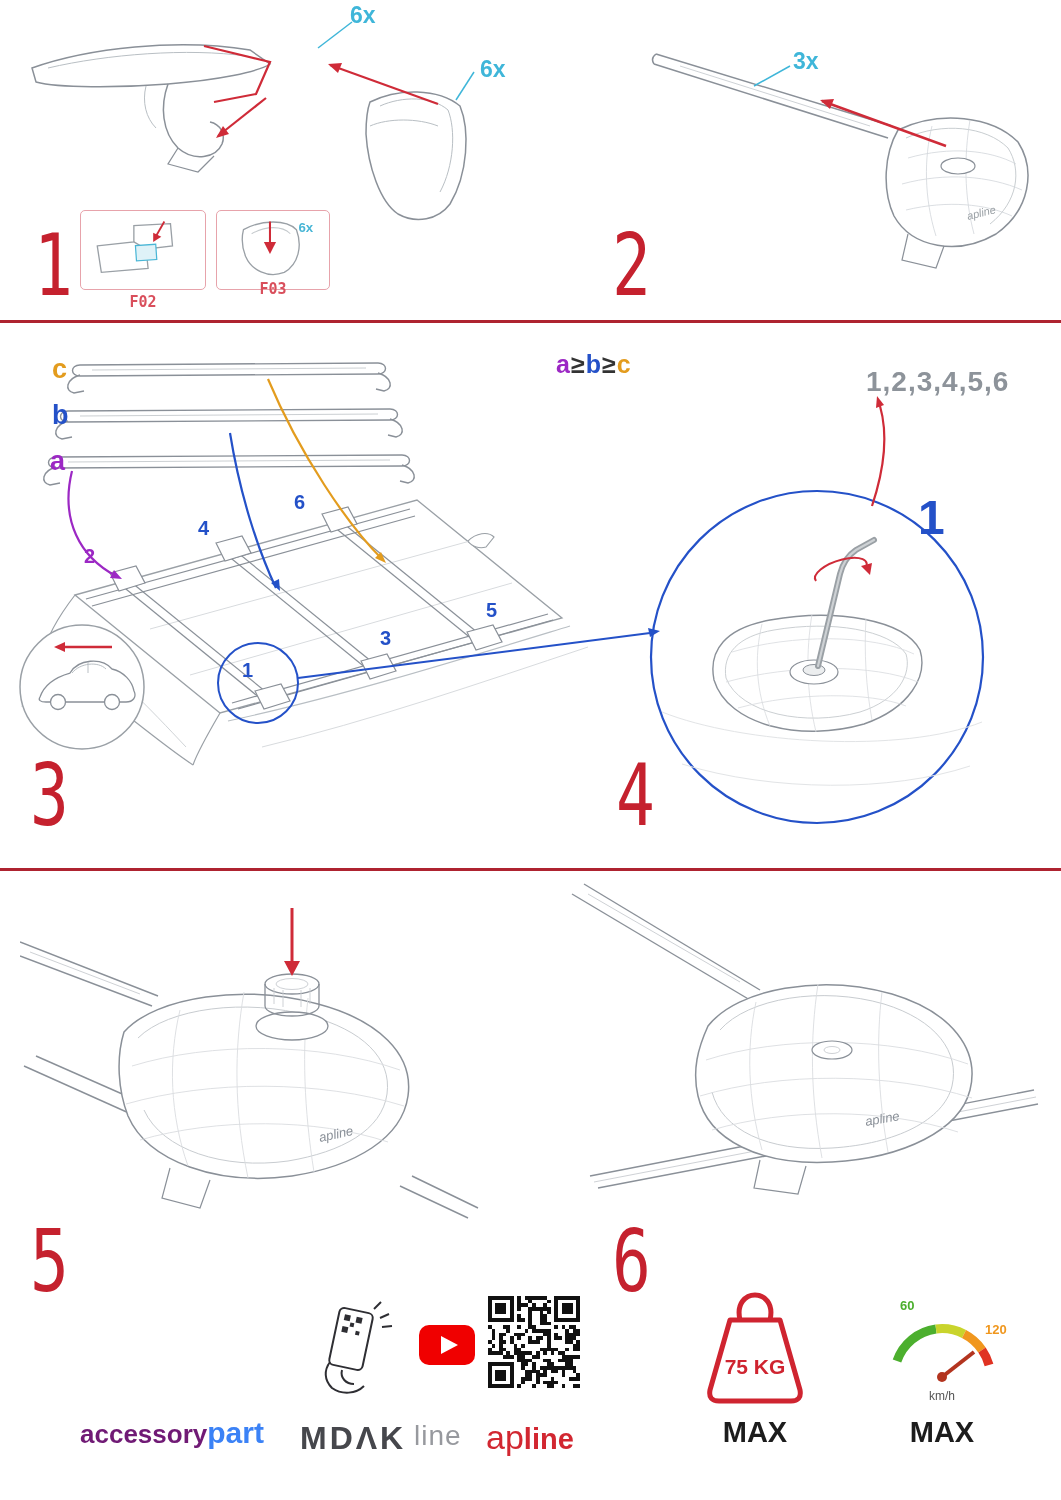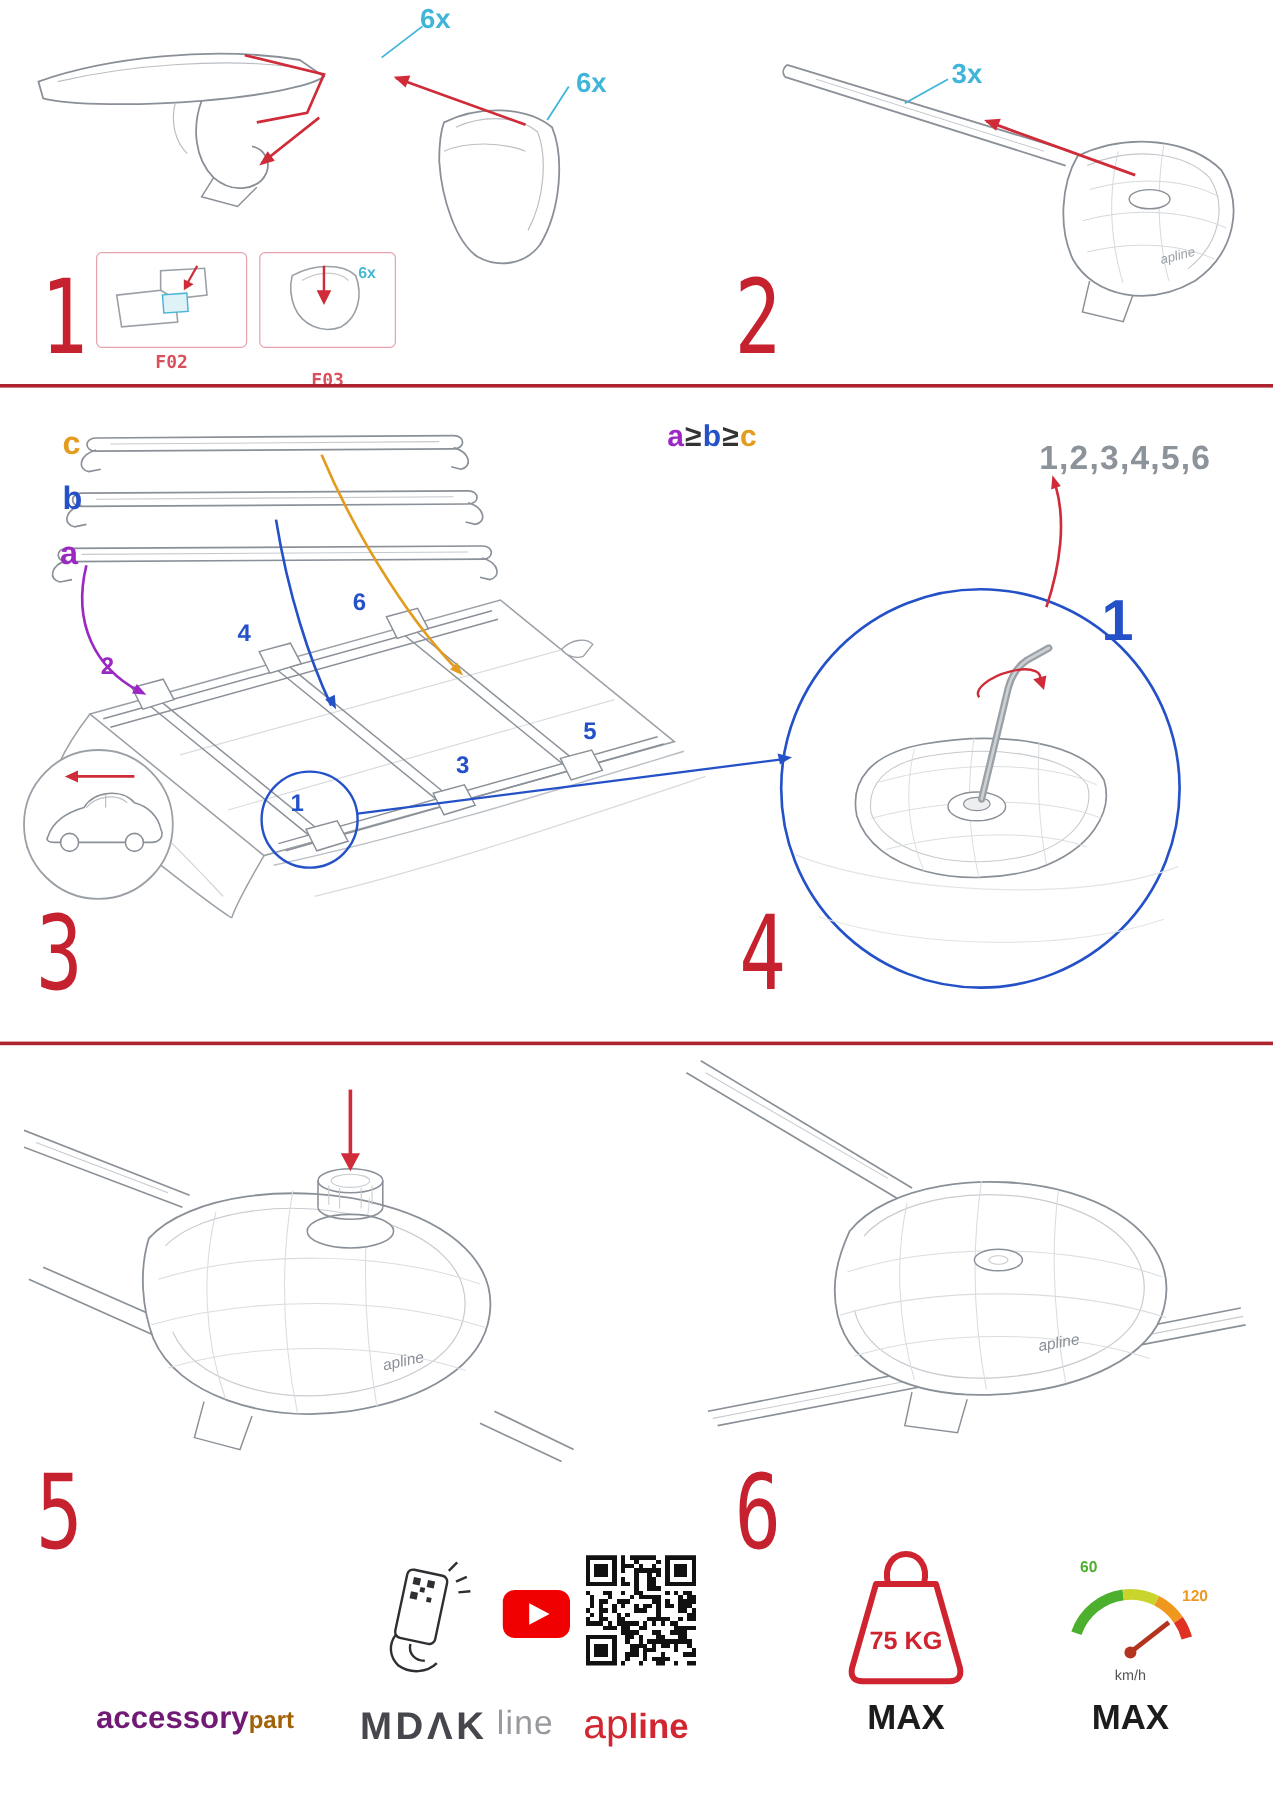--- a/index.html
+++ b/index.html
@@ -15,21 +15,21 @@
                  font-family:"DejaVu Sans Mono", monospace; }
   .bar-letter { font-size:27px; font-weight:700; line-height:1; }
   .c-blue { color:#2451c8; } .c-purple { color:#9c28c4; } .c-orange { color:#e39c1e; }
   .c-dark { color:#333; }
   .pos { position:absolute; font-size:20px; font-weight:700; line-height:1; }
   .formula { font-size:25px; font-weight:700; letter-spacing:1px; }
   .seq { color:#8d939a; font-weight:700; font-size:28px; letter-spacing:1px; }
   .big-one { color:#2451c8; font-size:48px; font-weight:700; line-height:1; }
   .navy { color:#2b2b8f; font-family:"DejaVu Sans Mono", monospace; font-size:26px; font-weight:700; }
   .brand-dark { color:#701a75; font-size:26px; font-weight:700; }
-  .brand-red { color:#a16207; font-size:20px; font-weight:700; }
+  .brand-red { color:#3b82f6; font-size:30px; font-weight:700; }
   .brand-mdak { color:#46474c; font-size:32px; font-weight:700; letter-spacing:3px; }
   .brand-ipqi { color:#97999e; font-size:28px; font-weight:500; letter-spacing:1px; }
   .brand-ap { color:#d22731; font-size:34px; font-weight:400; }
   .brand-line { color:#d22731; font-size:29px; font-weight:700; }
   .max { font-size:29px; font-weight:700; color:#1c1c1c; text-align:center; width:100px; }
   svg { display:block; }
   svg text { font-family:"Liberation Sans", sans-serif; }
 </style>
 </head>
 <body>
@@ -78,21 +78,21 @@
   <div class="abs thumb" style="left:216px;top:210px;width:114px;height:80px">
     <svg width="110" height="74" viewBox="0 0 108 72">
       <path d="M26,18 C44,8 68,8 78,18 C84,34 80,52 66,60 C50,66 34,58 28,44 C24,34 24,26 26,18 Z" stroke="#9aa0a6" fill="none" stroke-width="1.3"></path>
       <path d="M34,22 C48,14 64,14 72,22" stroke="#c5cacd" fill="none" stroke-width="1"></path>
       <line x1="52" y1="10" x2="52" y2="32" stroke="#cf2b38" stroke-width="2"></line>
       <polygon points="52,42 46,30 58,30" fill="#cf2b38"></polygon>
       <text x="80" y="20" font-size="13" font-weight="bold" fill="#49b6d6">6x</text>
     </svg>
   </div>
   <div class="abs thumb-label" style="left:80px;top:293px;width:126px">F02</div>
-  <div class="abs thumb-label" style="left:216px;top:308px;width:114px">F03</div>
+  <div class="abs thumb-label" style="left:216px;top:280px;width:114px">F03</div>
   <div class="abs step-num" style="left:34px;top:222px">1</div>
 
   <svg class="abs" style="left:650px;top:38px" width="400" height="245" viewBox="0 0 400 245">
     <g stroke="#8a9098" fill="none" stroke-width="1.5">
       <line x1="6" y1="16" x2="242" y2="88"></line>
       <line x1="4" y1="26" x2="238" y2="100"></line>
       <path d="M6,16 C2,19 2,23 4,26"></path>
       <line x1="30" y1="28" x2="220" y2="88" stroke="#c2c7cb" stroke-width="0.8"></line>
     </g>
     <g>

